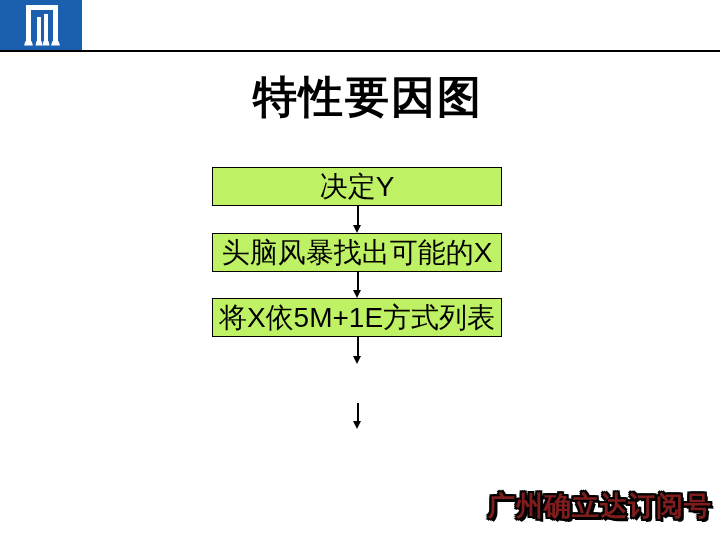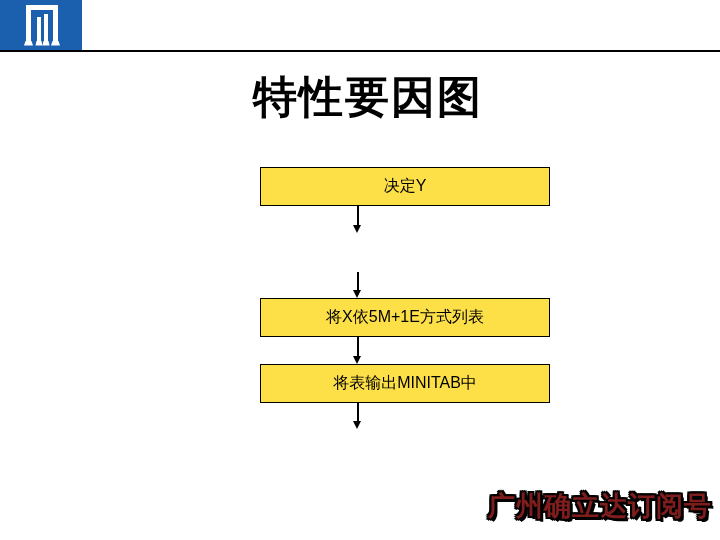--- a/index.html
+++ b/index.html
@@ -54,29 +54,28 @@
     letter-spacing: 2px;
   }
 
   
   .flow-box {
     position: absolute;
     left: 212px;
     width: 290px;
     height: 39px;
     box-sizing: border-box;
-    background: #fde047;
+    background: #bef264;
     border: 1.5px solid #000000;
     display: flex;
     align-items: center;
     justify-content: center;
-    font-size: 16px;
+    font-size: 28px;
     color: #000000;
     white-space: nowrap;
-    margin-left: 48px;
   }
   .box-0 { top: 167px; }
   .box-1 { top: 233px; }
   .box-2 { top: 298px; }
   .box-3 { top: 364px; }
   .box-4 { top: 429px; }
 
   .flow-arrow {
     position: absolute;
     left: 353px;
@@ -147,34 +146,34 @@
 
   <h1 class="page-title">特性要因图</h1>
 
   <div class="flow-box box-0">决定Y</div>
 
   <div class="flow-arrow arrow-0">
     <div class="shaft"></div>
     <div class="head"></div>
   </div>
 
+  <div class="flow-box box-1">头脑风暴找出可能的X</div>
 
   <div class="flow-arrow arrow-1">
     <div class="shaft"></div>
     <div class="head"></div>
   </div>
 
   <div class="flow-box box-2">将X依5M+1E方式列表</div>
 
   <div class="flow-arrow arrow-2">
     <div class="shaft"></div>
     <div class="head"></div>
   </div>
 
-  <div class="flow-box box-3">将表输出MINITAB中</div>
 
   <div class="flow-arrow arrow-3">
     <div class="shaft"></div>
     <div class="head"></div>
   </div>
 
 
   <div class="watermark">广州确立达订阅号</div>
 
 </div>

